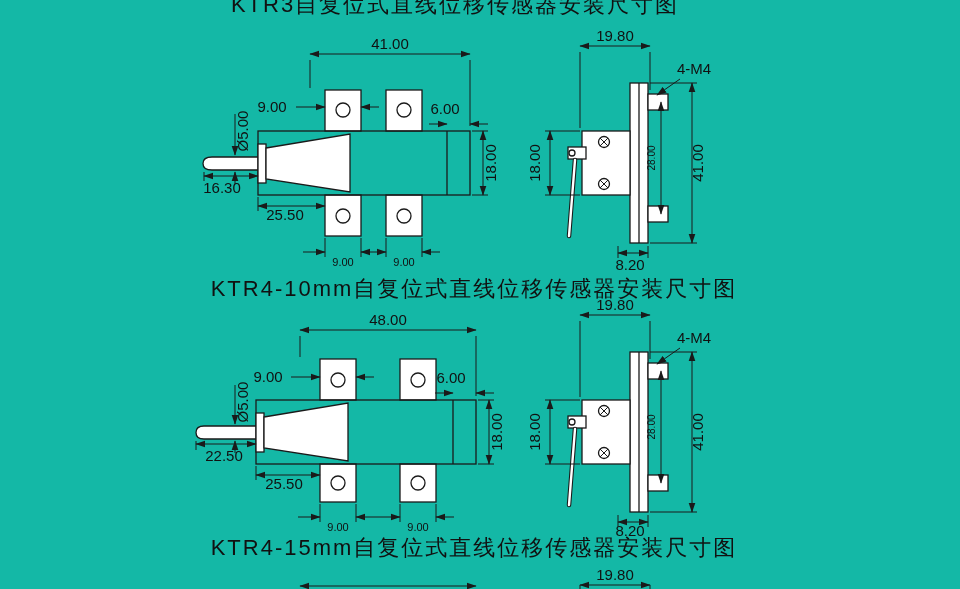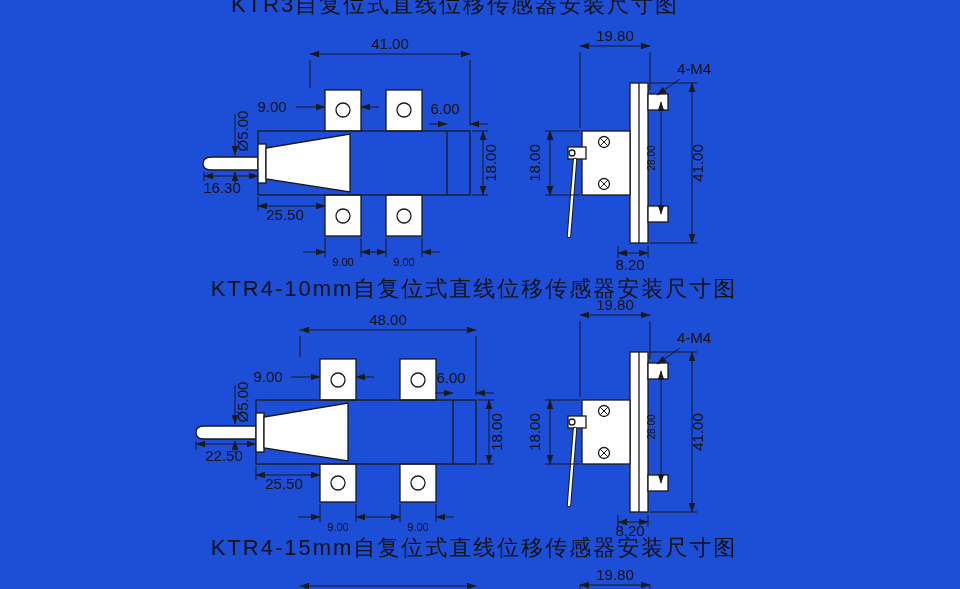--- a/index.html
+++ b/index.html
@@ -1,16 +1,16 @@
 <!DOCTYPE html>
 <html><head>
 <meta charset="utf-8">
 <style>
   html,body{margin:0;padding:0;background:#fff;}
-  .page{position:relative;width:960px;height:589px;background:#1d4ed8;overflow:hidden;}
+  .page{position:relative;width:960px;height:589px;background:#14b8a6;overflow:hidden;}
   svg{display:block;}
   text{font-family:"Liberation Sans","DejaVu Sans",sans-serif;fill:#111;}
   .dim{font-size:15px;}
   .dim-sm{font-size:11px;}
   .dim-xs{font-size:10px;}
   .title{font-size:22px;letter-spacing:2px;fill:#111;}
   .pt{fill:none;stroke:#1a1a1a;stroke-width:1.3;}
   .ptf{fill:#ffffff;stroke:#1a1a1a;stroke-width:1.3;}
   .thin{fill:none;stroke:#1a1a1a;stroke-width:1;}
   .dl{fill:none;stroke:#1a1a1a;stroke-width:1;}

